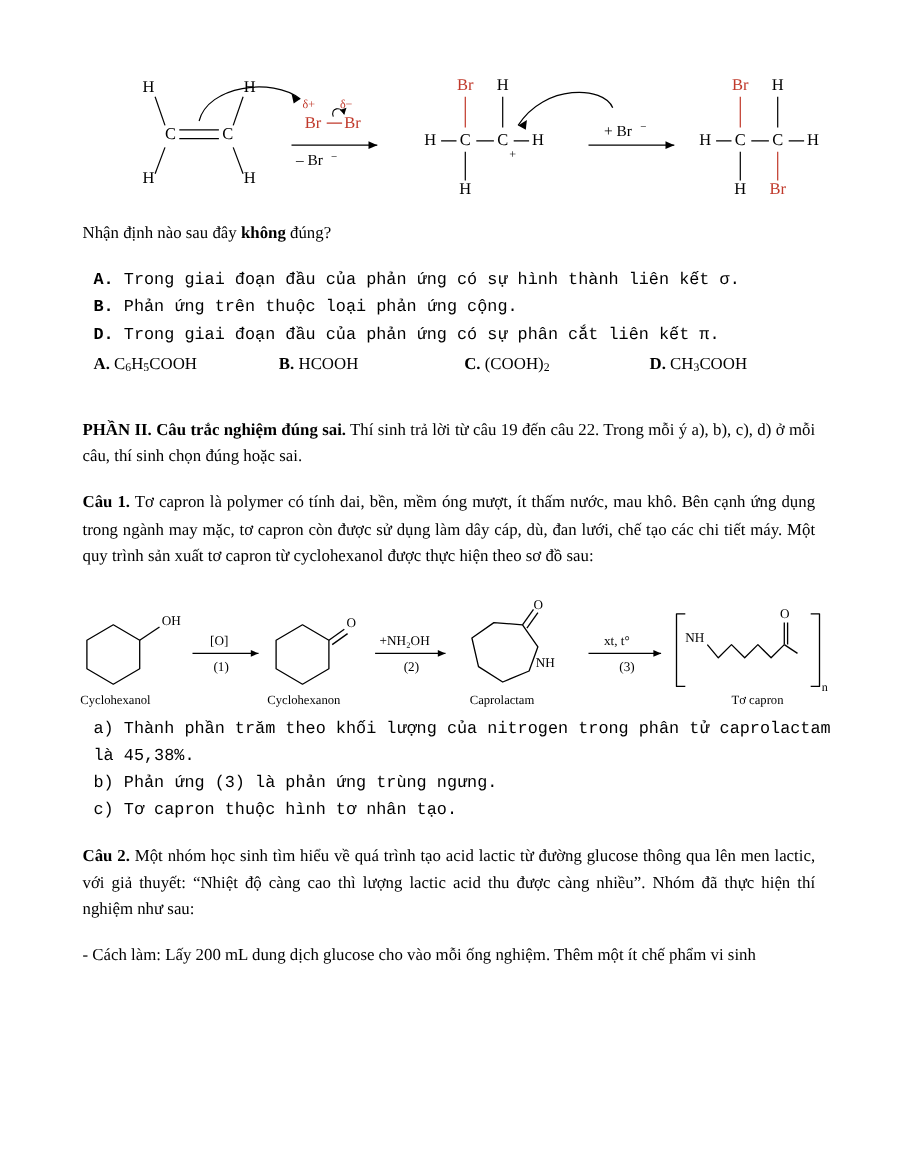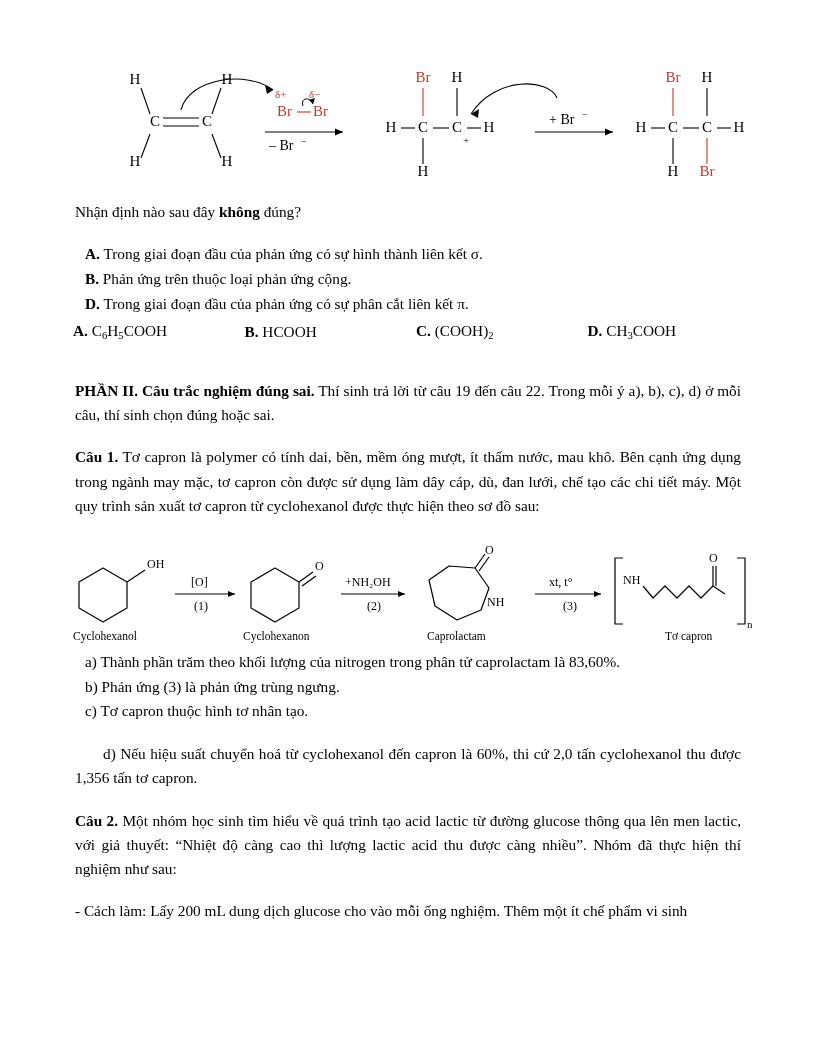--- a/index.html
+++ b/index.html
@@ -35,40 +35,40 @@
     line-height: 1.58;
     text-align: justify;
   }
   .q-body {
     text-align: justify;
   }
   .opt {
     margin-left: 28px;
     font-size: 15.3px;
     line-height: 1.62;
+    font-family: Liberation Mono, monospace;
   }
   b, .b { font-weight: bold; }
   .spacer-20 { height: 20px; }
 
   
   .scheme1 {
     position: relative;
     height: 128px;
     margin-top: 18px;
     margin-bottom: 8px;
   }
   .scheme1 svg, .scheme2 svg { display: block; }
 
   
   .ans-row {
     display: flex;
-    margin-left: 16px;
+    margin-left: 28px;
     margin-top: 6px;
     font-size: 15.3px;
-    align-items: center;
   }
   .ans-row .cell { width: 175px; }
   sub { font-size: 70%; vertical-align: -0.25em; }
 
   
   .scheme2 {
     position: relative;
     height: 108px;
     margin: 10px 0 6px 0;
   }
@@ -247,24 +247,23 @@
           <polyline points="586,50 596,62 608,50 620,62 632,50 644,62 656,50" fill="none" stroke="#000" stroke-width="1.2"></polyline>
           <line x1="656" y1="50" x2="668" y2="58" stroke="#000" stroke-width="1.2"></line>
           <line x1="656" y1="50" x2="656" y2="30" stroke="#000" stroke-width="1.2"></line>
           <line x1="659" y1="50" x2="659" y2="30" stroke="#000" stroke-width="1.2"></line>
           <text x="652" y="26" font-size="12">O</text>
           <text x="608" y="104" font-size="11.5">Tơ capron</text>
         </g>
       </svg>
     </div>
 
-    <div class="opt">a) Thành phần trăm theo khối lượng của nitrogen trong phân tử caprolactam là 83,60%.</div>
+    <div class="opt">a) Thành phần trăm theo khối lượng của nitrogen trong phân tử caprolactam là 45,38%.</div>
     <div class="opt">b) Phản ứng (3) là phản ứng trùng ngưng.</div>
     <div class="opt">c) Tơ capron thuộc hình tơ nhân tạo.</div>
-    <p class="q-body" style="text-indent:28px;">d) Nếu hiệu suất chuyển hoá từ cyclohexanol đến capron là 60%, thi cứ 2,0 tấn cyclohexanol thu được 1,356 tấn tơ capron.</p>
 
     <p class="q-body">
       <b>Câu 2.</b><span> Một nhóm học sinh tìm hiểu về quá trình tạo acid lactic từ đường glucose thông qua lên men lactic, với giả thuyết: “Nhiệt độ càng cao thì lượng lactic acid thu được càng nhiều”. Nhóm đã thực hiện thí nghiệm như sau:</span>
     </p>
     <p class="q-body">- Cách làm: Lấy 200 mL dung dịch glucose cho vào mỗi ống nghiệm. Thêm một ít chế phẩm vi sinh</p>
 
   </div>
 </div>
 
 </body></html>

